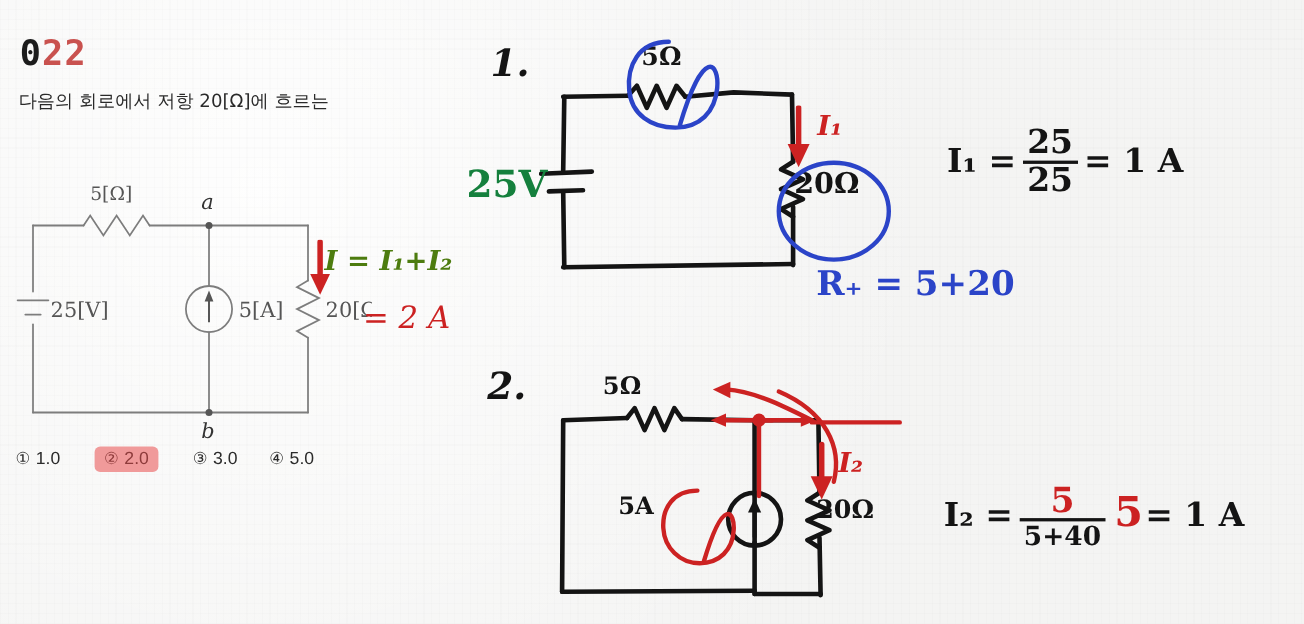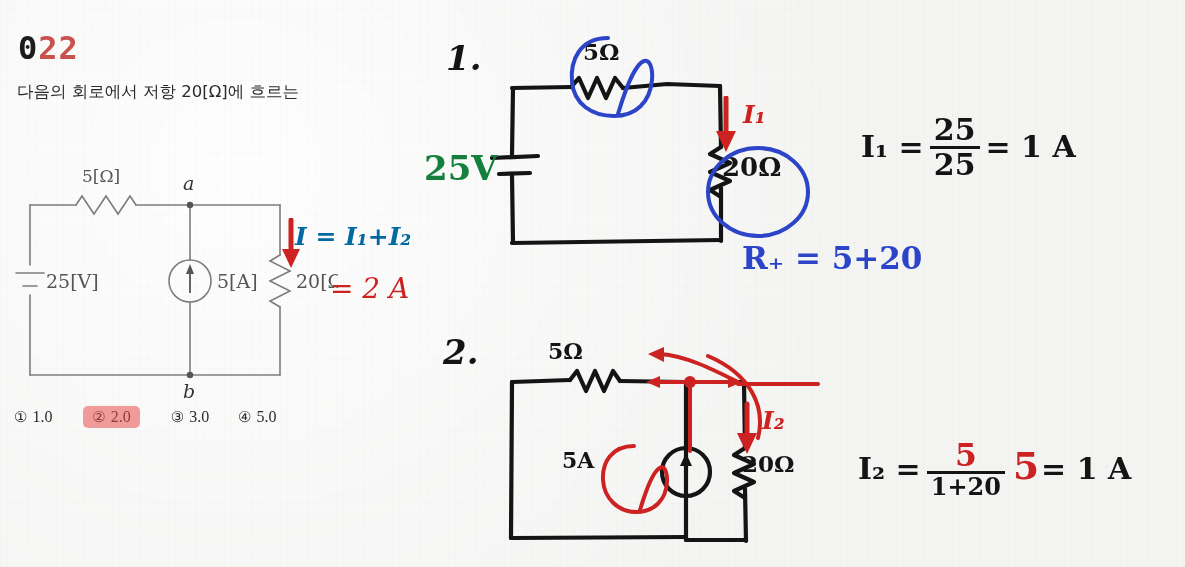--- a/index.html
+++ b/index.html
@@ -28,33 +28,33 @@
   }
   #q-number .digit-black{color:#1c1c1c;}
   #q-number .digit-red{color:#c9524f;}
   #q-text{
     left:17px;top:78px;width:390px;
     font-family:"DejaVu Sans", sans-serif;
     font-size:16.5px;color:#2a2a2a;line-height:1.75;
   }
   
   #choices{left:14px;top:408px;width:360px;}
-  .choice{display:inline-block;vertical-align:top;font-family:Liberation Serif, serif;font-size:16px;color:#2b2b2b;}
+  .choice{display:inline-block;vertical-align:top;font-family:Liberation Sans, sans-serif;font-size:16px;color:#2b2b2b;}
   .choice .num{font-size:15px;margin-right:5px;}
   .choice.highlighted{
     background:#f09a9a;border-radius:5px;padding:2px 9px;margin:-2px 0;
     color:#8e3b3b;
   }
   .choice.highlighted .num{color:#8e3b3b;}
   
   .hand{font-family:"DejaVu Sans", sans-serif;}
   #ann-I-sum{
     left:295px;top:222px;font-size:25px;font-weight:bold;
     font-family:"DejaVu Serif", serif;font-style:italic;
-    color:#0369a1;white-space:nowrap;
+    color:#4d7c0f;white-space:nowrap;
   }
   #ann-I-eq2a{
     left:330px;top:272px;font-size:28px;font-weight:normal;
     font-family:"DejaVu Serif", serif;font-style:italic;
     color:#cc2222;white-space:nowrap;
   }
   
   #lbl-1{left:446px;top:38px;font-size:34px;font-weight:bold;color:#141414;font-family:"DejaVu Serif",serif;font-style:italic;}
   #lbl-2{left:443px;top:332px;font-size:34px;font-weight:bold;color:#141414;font-family:"DejaVu Serif",serif;font-style:italic;}
   #lbl-5ohm-1{left:583px;top:38px;font-size:23px;font-weight:bold;color:#141414;font-family:"DejaVu Serif",serif;}
@@ -262,14 +262,14 @@
 <div class="abs" id="lbl-5a-2">5A</div>
 <div class="abs" id="lbl-20ohm-2">20Ω</div>
 
 <svg class="abs" style="left:733px;top:400px;" width="32" height="60">
   <line x1="14" y1="4" x2="14" y2="38" stroke="#cc2222" stroke-width="5" stroke-linecap="round"></line>
   <polygon points="14,54 4,33 24,33" fill="#cc2222"></polygon>
 </svg>
 <div class="abs" id="lbl-I2"><span>I₂</span></div>
 
 <div class="abs eq" id="eq-I2">
-  <span>I₂ =</span><span class="frac small"><span class="num-t red-num">5</span><span class="den-t">1+20</span></span><span class="red-mult">5</span><span>= 1 A</span>
+  <span>I₂ =</span><span class="frac small"><span class="num-t red-num">5</span><span class="den-t">5+40</span></span><span class="red-mult">5</span><span>= 1 A</span>
 </div>
 
 </body></html>

